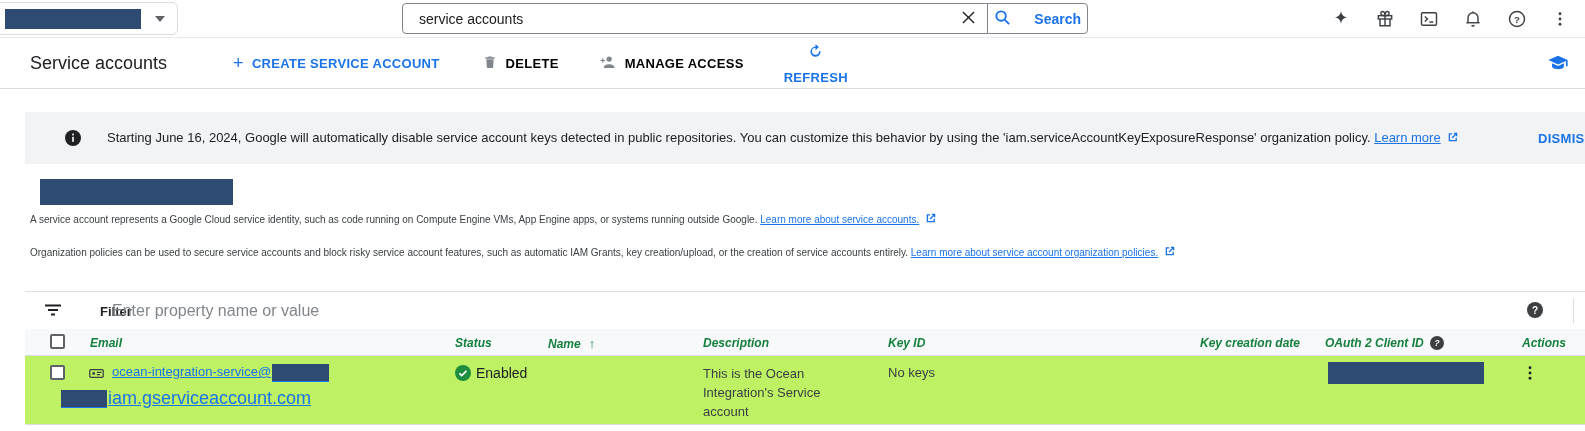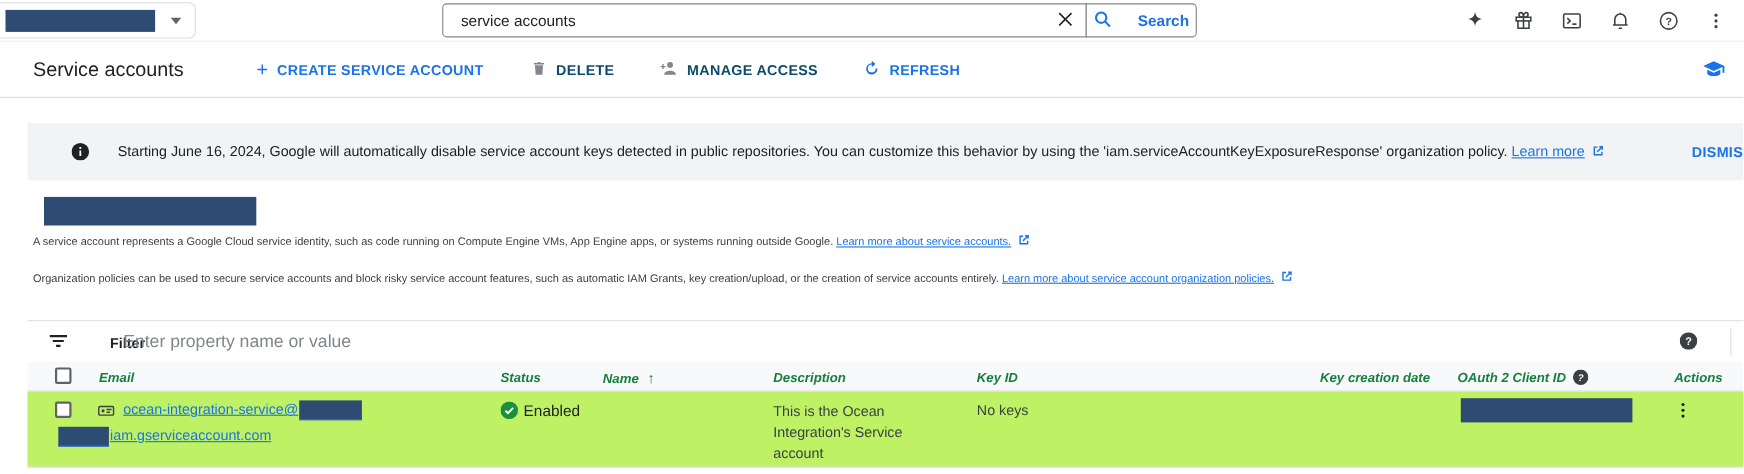--- a/index.html
+++ b/index.html
@@ -19,25 +19,25 @@
   .searchbtn{width:101px;height:31px;margin-left:-1px;border:1px solid #80868b;border-radius:0 4px 4px 0;box-sizing:border-box;background:#fff;display:flex;align-items:center;justify-content:space-between;gap:6px;cursor:pointer;}
   .searchbtn .lbl{color:#1a73e8;font-size:14px;font-weight:bold;}
   .topicons{position:absolute;right:16px;top:0;height:37px;display:flex;align-items:center;gap:24px;}
   .iconbtn{border:none;background:none;padding:0;display:flex;align-items:center;cursor:pointer;color:#3c4043;}
 
   
   .toolbar{position:absolute;top:38px;left:0;width:1585px;height:50px;border-bottom:1px solid #dadce0;display:flex;align-items:center;background:#fff;}
   .page-title{font-size:18px;color:#202124;margin-left:30px;}
   .tbtn{border:none;background:none;display:flex;align-items:center;gap:8px;font-size:13px;font-weight:bold;letter-spacing:.3px;cursor:pointer;padding:0;}
   .tbtn.blue{color:#1a73e8;}
-  .tbtn.gray{color:#0c4a6e;}
+  .tbtn.gray{color:#000000;}
   .tbtn.create{margin-left:66px;}
   .tbtn.del{margin-left:42px;}
   .tbtn.manage{margin-left:40px;text-align:center;}
-  .tbtn.refresh{margin-left:40px;}
+  .tbtn.refresh{margin-left:40px;flex-direction:column;}
   .learnbtn{position:absolute;right:16px;border:none;background:none;padding:0;cursor:pointer;display:flex;}
   .plus{font-size:18px;font-weight:normal;line-height:1;}
 
   
   .banner{position:absolute;left:25px;top:112px;width:1560px;height:52px;background:#f1f3f4;display:flex;align-items:center;}
   .banner .info{margin-left:40px;display:flex;}
   .banner .msg{margin-left:26px;font-size:13px;color:#202124;white-space:nowrap;}
   .banner a, .para a{color:#1a73e8;text-decoration:underline;}
   .banner .dismiss{position:absolute;left:1507px;top:0;height:52px;border:none;background:none;color:#1a73e8;font-size:13px;font-weight:bold;letter-spacing:.3px;cursor:pointer;white-space:nowrap;}
 
@@ -63,21 +63,21 @@
   .trow{position:absolute;left:25px;top:356px;width:1560px;height:69px;background:#bef264;border-bottom:1px solid #e0e0e0;box-sizing:border-box;}
   .cb{width:15px;height:15px;border:2px solid #5f6368;border-radius:2px;background:#fff;box-sizing:border-box;cursor:pointer;}
   .thead .cb{position:absolute;left:25px;top:5px;}
   .trow .cb{position:absolute;left:25px;top:9px;}
   .c-email{left:65px;} .c-status{left:430px;} .c-name{left:523px;} .c-desc{left:678px;}
   .c-keyid{left:863px;} .c-keydate{left:1175px;} .c-oauth{left:1300px;} .c-actions{left:1497px;}
   .sortarrow{margin-left:8px;font-size:13px;}
   .hq{display:inline-block;vertical-align:-3px;margin-left:6px;}
   .rowkey{position:absolute;left:63px;top:9px;display:flex;}
   .email1{position:absolute;left:87px;top:8px;font-size:13px;white-space:nowrap;}
-  .email2{position:absolute;left:28px;top:32px;font-size:13px;white-space:nowrap;}
+  .email2{position:absolute;left:36px;top:32px;font-size:18px;white-space:nowrap;}
   .email1 a,.email2 a{color:#1a73e8;text-decoration:underline;}
   .email1 .redaction{width:57px;height:17px;margin-left:1px;border-bottom:1px solid #1a73e8;}
   .email2 .redaction{width:46px;height:17px;margin-right:1px;border-bottom:1px solid #1a73e8;}
   .statuscell{position:absolute;left:430px;top:9px;display:flex;align-items:flex-start;gap:5px;font-size:14px;color:#202124;}
   .desccell{position:absolute;left:678px;top:8px;width:142px;font-size:13px;color:#3c4043;line-height:19px;}
   .keyidcell{position:absolute;left:863px;top:9px;font-size:13px;color:#3c4043;}
   .oauthcell{position:absolute;left:1303px;top:6px;}
   .oauthcell .redaction{width:156px;height:22px;}
   .rowmenu{position:absolute;left:1496px;top:8px;border:none;background:none;padding:0;cursor:pointer;display:flex;}
 </style>

